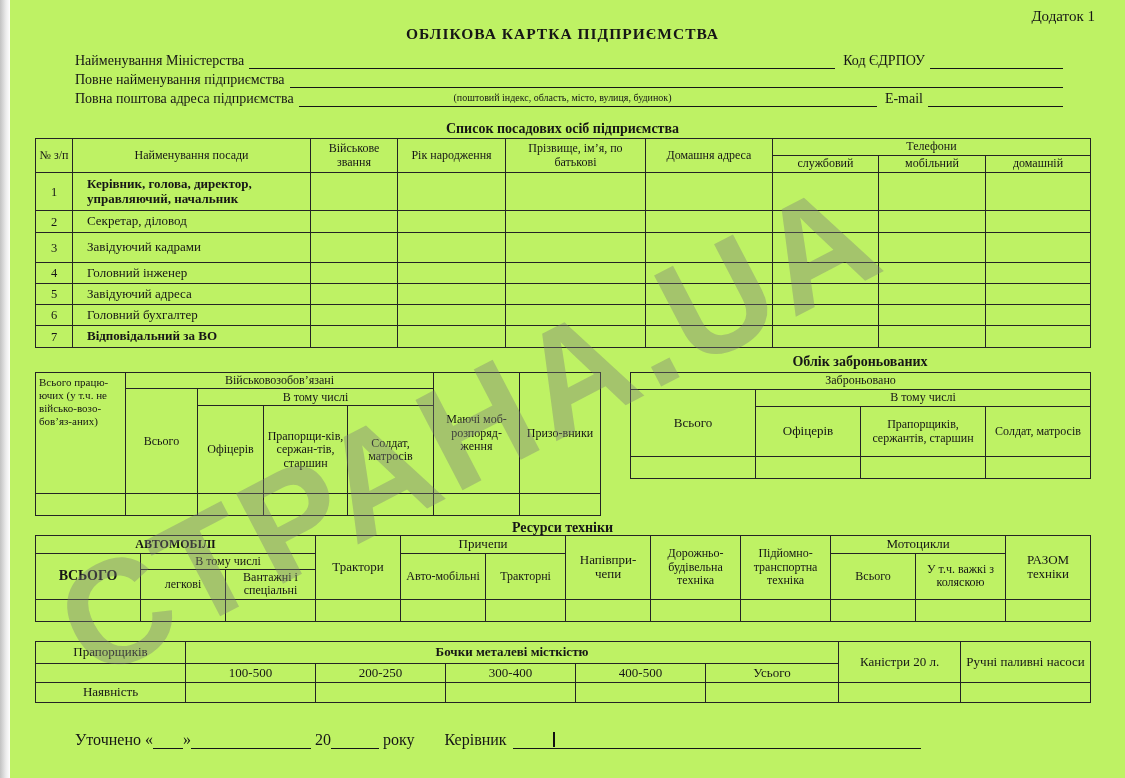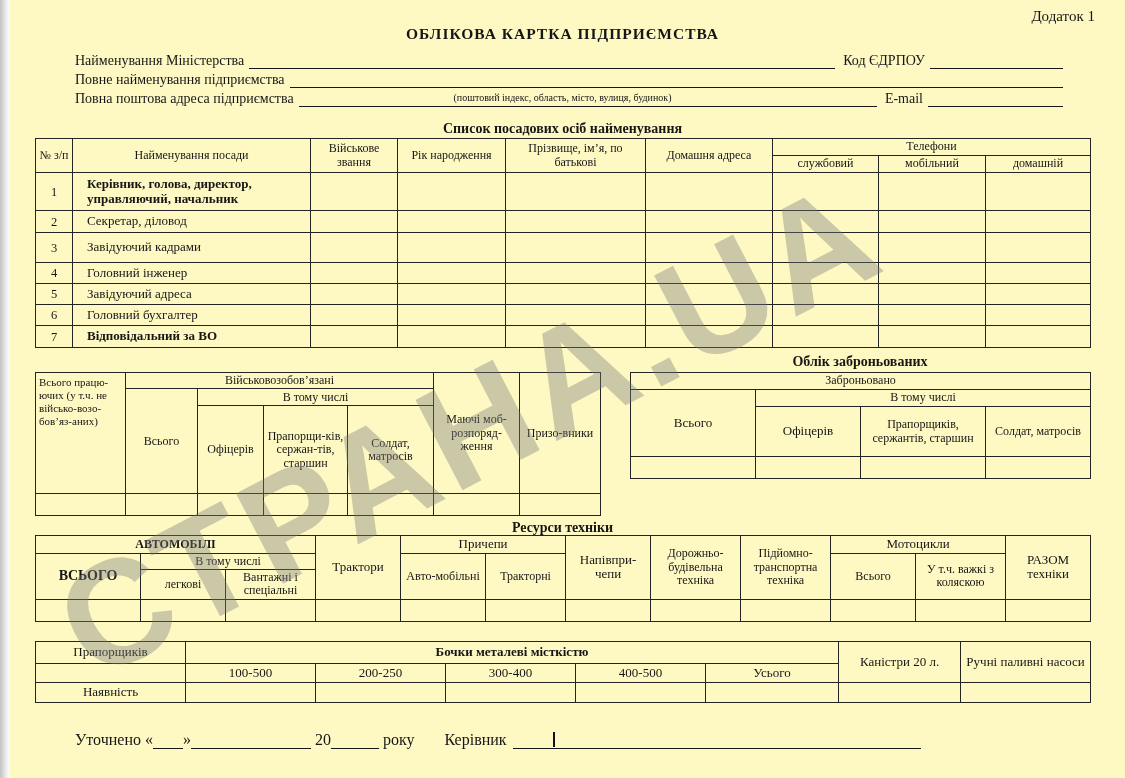--- a/index.html
+++ b/index.html
@@ -1,17 +1,17 @@
 <!DOCTYPE html>
 <html><head>
 <meta charset="utf-8">
 <style>
   html,body{margin:0;padding:0;}
   body{background:#d8d8d8;font-family:"Liberation Serif","DejaVu Serif",serif;}
-  .page{position:relative;width:1125px;height:778px;margin:0 auto;background:#fef9c3;color:#161616;overflow:hidden;}
+  .page{position:relative;width:1125px;height:778px;margin:0 auto;background:#bef264;color:#161616;overflow:hidden;}
   .scan-edge{position:absolute;left:0;top:0;bottom:0;width:10px;background:linear-gradient(90deg,#c2c2c2,#ececec 60%,#fefefe);}
   .watermark{position:absolute;left:70px;top:552px;transform:rotate(-27.5deg);transform-origin:left center;
     font-family:"Liberation Sans","DejaVu Sans",sans-serif;font-weight:700;font-size:148px;letter-spacing:5px;
     color:rgba(122,122,122,0.38);white-space:nowrap;z-index:6;pointer-events:none;}
   .appendix{position:absolute;top:8px;right:30px;font-size:15px;}
   .doc-title{position:absolute;top:25px;left:0;right:0;text-align:center;font-weight:bold;font-size:15.5px;letter-spacing:1px;}
   .fields{position:absolute;left:75px;right:62px;top:50px;font-size:14px;}
   .fline{display:flex;align-items:flex-end;height:19px;white-space:nowrap;}
   .fline .lbl{padding-right:5px;}
   .fline .lbl2{padding:0 5px 0 8px;}
@@ -59,21 +59,21 @@
     </div>
     <div class="fline">
       <span class="lbl">Повна поштова адреса підприємства</span>
       <span class="fill"></span>
       <span class="lbl2">E-mail</span>
       <span class="fill fw135"></span>
     </div>
   </div>
   <div class="hint">(поштовий індекс, область, місто, вулиця, будинок)</div>
 
-  <div class="sec-title" style="top:121px;left:0;right:0;">Список посадових осіб найменування</div>
+  <div class="sec-title" style="top:121px;left:0;right:0;">Список посадових осіб підприємства</div>
 
   <table style="left:35px;top:138px;width:1055px;">
     <colgroup>
       <col style="width:37px">
         <col style="width:238px">
         <col style="width:87px">
         <col style="width:108px">
       <col style="width:140px">
         <col style="width:127px">
         <col style="width:106px">

